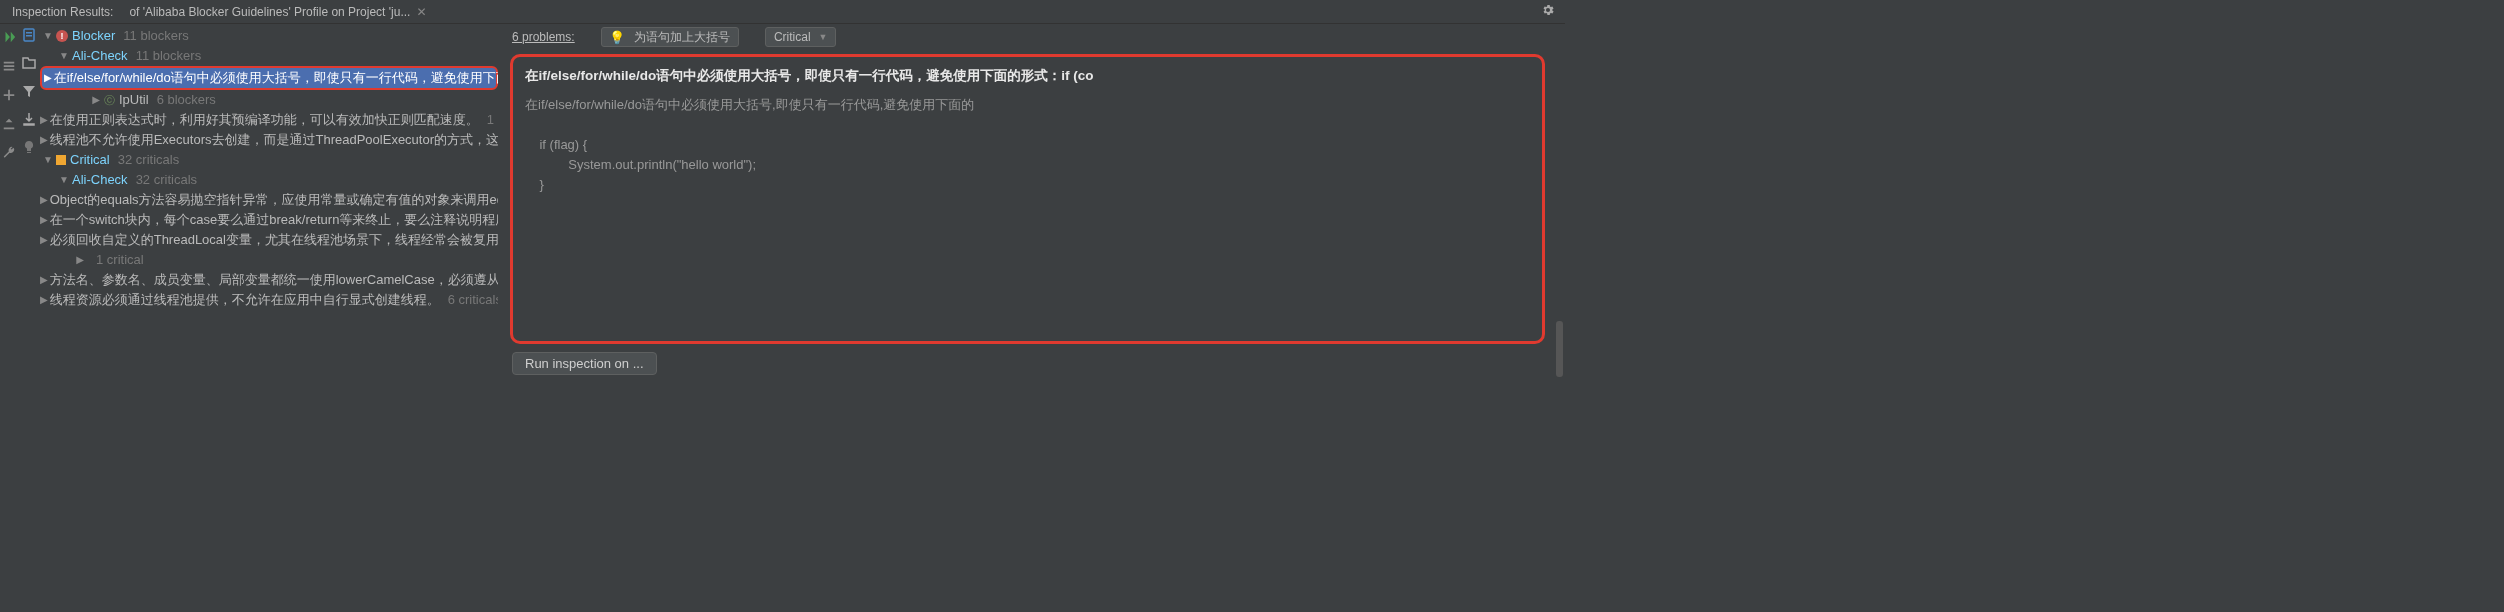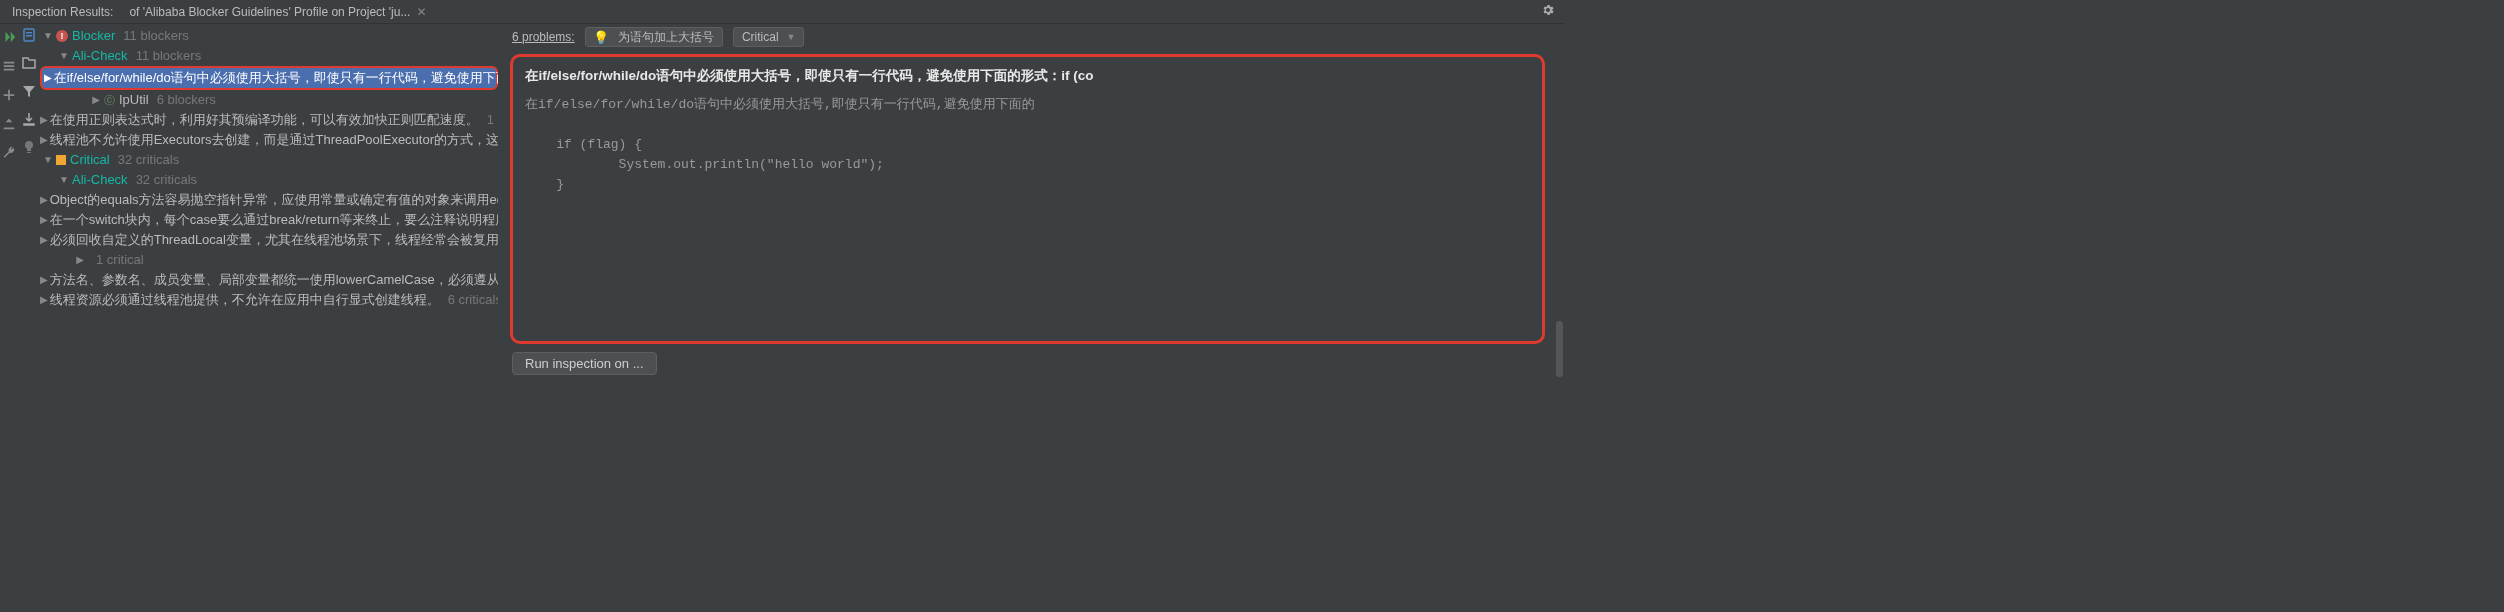--- a/index.html
+++ b/index.html
@@ -76,34 +76,34 @@
     width: 12px; text-align: center;
     color: #888;
     font-size: 10px;
     margin-right: 2px;
     display: inline-block;
   }
   .sev-icon { width: 12px; height: 12px; display:inline-flex; align-items:center; justify-content:center; margin-right:4px; }
   .sev-blocker { background:#c75450; border-radius:50%; color:#fff; font-size:9px; font-weight:bold; line-height:12px; }
   .sev-critical { background:#f0a732; width:10px; height:10px; }
   .label { color: #bbbbbb; }
-  .label.white { color: #14b8a6; }
+  .label.white { color: #7dd3fc; }
   .count { color: #787878; margin-left: 8px; }
   .tree-row.selected .label, .tree-row.selected .count { color: #fff; }
   .splitter { width: 4px; background: #3c3f41; cursor: col-resize; }
   .right-pane {
     flex: 1;
     display: flex; flex-direction: column;
     min-width: 0;
   }
   .right-toolbar {
     display: flex; align-items: center;
     height: 26px;
     padding: 0 10px;
-    gap: 10px;
+    gap: 26px;
     background: #3c3f41;
   }
   .right-toolbar .problems { color: #bbbbbb; text-decoration: underline; font-size: 12px; }
   .chipbtn {
     display: inline-flex; align-items: center; gap: 4px;
     background: #4c5052;
     border: 1px solid #5e6060;
     border-radius: 3px;
     padding: 1px 8px;
     color: #bbbbbb;
@@ -124,21 +124,21 @@
   }
   .desc-frame .title {
     color: #e8e8e8;
     font-weight: 700;
     font-size: 13.5px;
     margin-bottom: 10px;
     white-space: nowrap; overflow: hidden;
   }
   .desc-frame .body {
     color: #999;
-    font-family: Liberation Mono, monospace;
+    font-family: Liberation Sans, sans-serif;
     font-size: 13px;
     line-height: 20px;
     white-space: pre;
   }
   .run-row {
     padding: 4px 10px 8px 10px;
   }
   .runbtn {
     display: inline-flex; align-items: center;
     background: #4c5052;

